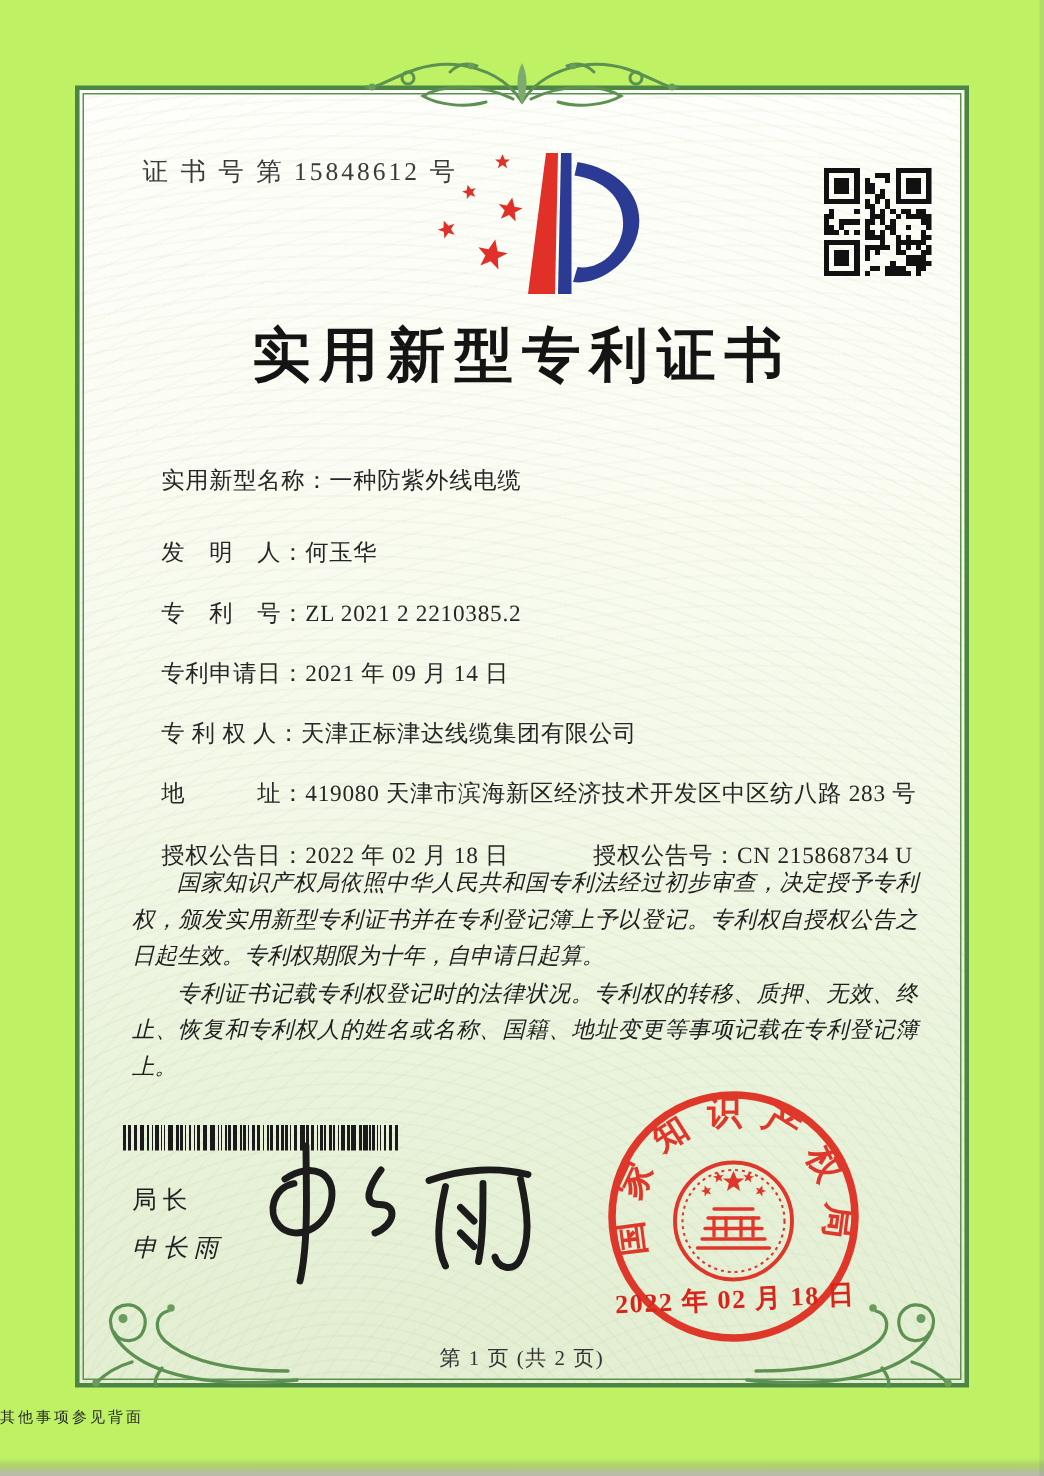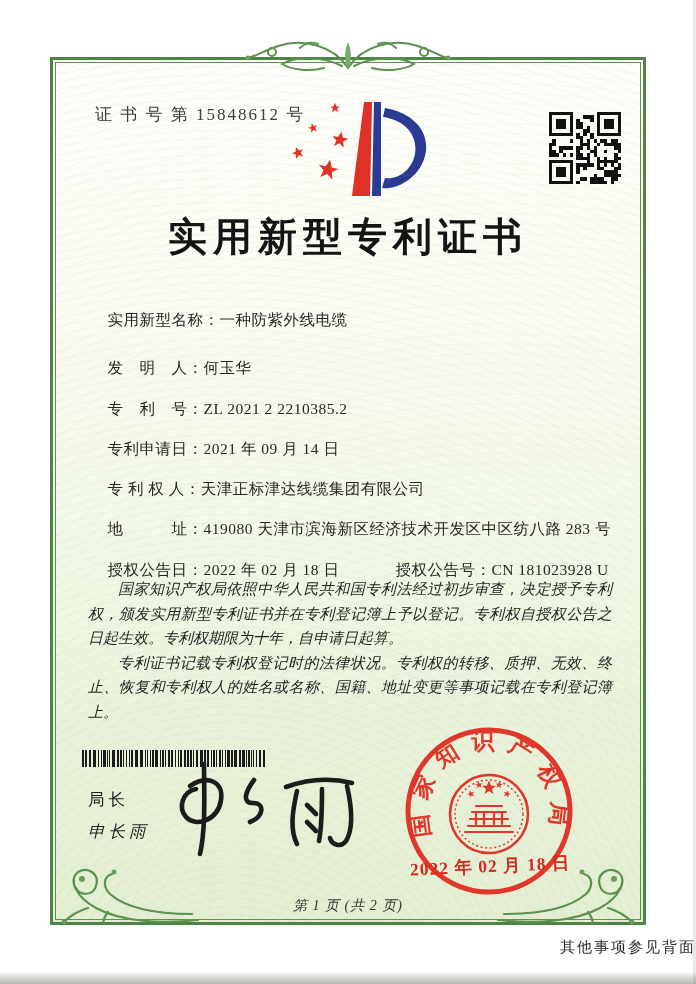--- a/index.html
+++ b/index.html
@@ -1,18 +1,18 @@
 <!DOCTYPE html>
 <html><head>
 <meta charset="utf-8">
 <style>
   html,body{margin:0;padding:0;background:#9a9a98;}
   .page{
     position:relative;width:696px;height:984px;margin:0 auto;
-    background:#ffffff;overflow:hidden;
+    background:#bef264;overflow:hidden;
     font-family:"Liberation Serif","DejaVu Serif",serif;
     color:#222;
   }
   .abs{position:absolute;}
   
   .frame{
     position:absolute;left:50px;top:57px;width:596px;height:868px;
     border:3px solid #4d8546;
     background:linear-gradient(180deg,#fefefa 0%,#fbfcf3 28%,#f3f8e8 55%,#eaf3dc 75%,#e3eed2 100%);
     box-sizing:border-box;
@@ -35,22 +35,22 @@
          letter-spacing:6px;color:#141414;font-family:Liberation Serif, serif;}
   .field-row{left:90px;font-size:15.5px;letter-spacing:.5px;white-space:pre;color:#262626;width:540px;}
   .field-label{white-space:pre;}
   .field-value{white-space:pre;}
   .grant-pair2{margin-left:56px;}
   .body-text{left:88px;top:577px;width:524px;font-size:15px;line-height:24.5px;
              text-align:justify;color:#1f1f1f;}
   .body-text p{margin:0;text-indent:2em;font-style:italic;}
   .sig-title{left:88px;top:789px;font-size:16.5px;letter-spacing:4px;color:#222;}
   .sig-name{left:88px;top:821px;font-size:16.5px;letter-spacing:4px;color:#222;font-style:italic;}
-  .footer-page{left:0;top:897px;width:696px;text-align:center;font-size:14px;color:#333;letter-spacing:1px;font-style:italic;}
-  .back-note{left:0;top:938px;width:696px;text-align:right;font-size:15px;color:#2b2b2b;letter-spacing:2px;}
+  .footer-page{left:0;top:897px;width:696px;text-align:center;font-size:14px;color:#333;letter-spacing:1px;}
+  .back-note{left:0;top:938px;width:696px;text-align:left;font-size:10px;color:#2b2b2b;letter-spacing:2px;}
   .seal-date{left:410px;top:854px;font-size:17.5px;color:#d8251b;letter-spacing:1px;
              transform:rotate(-2.5deg);white-space:pre;font-weight:600;}
   .scan-edge-bottom{left:0;bottom:0;width:100%;height:12px;
       background:linear-gradient(180deg,rgba(120,120,115,0) 0%,rgba(120,120,115,.25) 40%,#b7b8b2 100%);}
   .scan-edge-right{right:0;top:0;width:3px;height:100%;background:rgba(130,130,125,.18);}
 </style>
 </head>
 <body>
 
 <div class="page">
@@ -340,21 +340,21 @@
   <div class="abs field-row" style="top:421px;">
     <span class="field-label">专利申请日：</span><span class="field-value">2021 年 09 月 14 日</span>
   </div>
   <div class="abs field-row" style="top:461px;">
     <span class="field-label">专 利 权 人：</span><span class="field-value">天津正标津达线缆集团有限公司</span>
   </div>
   <div class="abs field-row" style="top:501px;">
     <span class="field-label">地　　　址：</span><span class="field-value">419080 天津市滨海新区经济技术开发区中区纺八路 283 号</span>
   </div>
   <div class="abs field-row" style="top:542px;">
-    <span>授权公告日：</span><span>2022 年 02 月 18 日</span><span class="grant-pair2">授权公告号：</span><span>CN 181023928 U</span>
+    <span>授权公告日：</span><span>2022 年 02 月 18 日</span><span class="grant-pair2">授权公告号：</span><span>CN 215868734 U</span>
   </div>
 
   <div class="abs body-text">
     <p>国家知识产权局依照中华人民共和国专利法经过初步审查，决定授予专利权，颁发实用新型专利证书并在专利登记簿上予以登记。专利权自授权公告之日起生效。专利权期限为十年，自申请日起算。</p>
     <p>专利证书记载专利权登记时的法律状况。专利权的转移、质押、无效、终止、恢复和专利权人的姓名或名称、国籍、地址变更等事项记载在专利登记簿上。</p>
   </div>
 
   <svg id="barcode" class="abs" style="left:82px;top:750px;" width="186" height="17" viewBox="0 0 186 17" shape-rendering="crispEdges">
       <rect x="0" y="0" width="2" height="17" fill="#1a1a1a"></rect>
       <rect x="3" y="0" width="2" height="17" fill="#1a1a1a"></rect>

